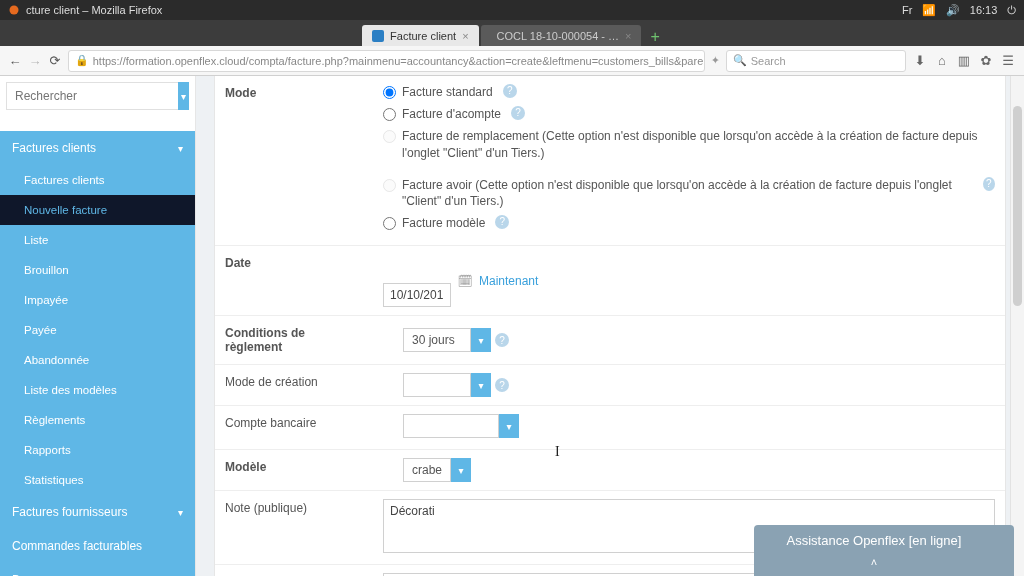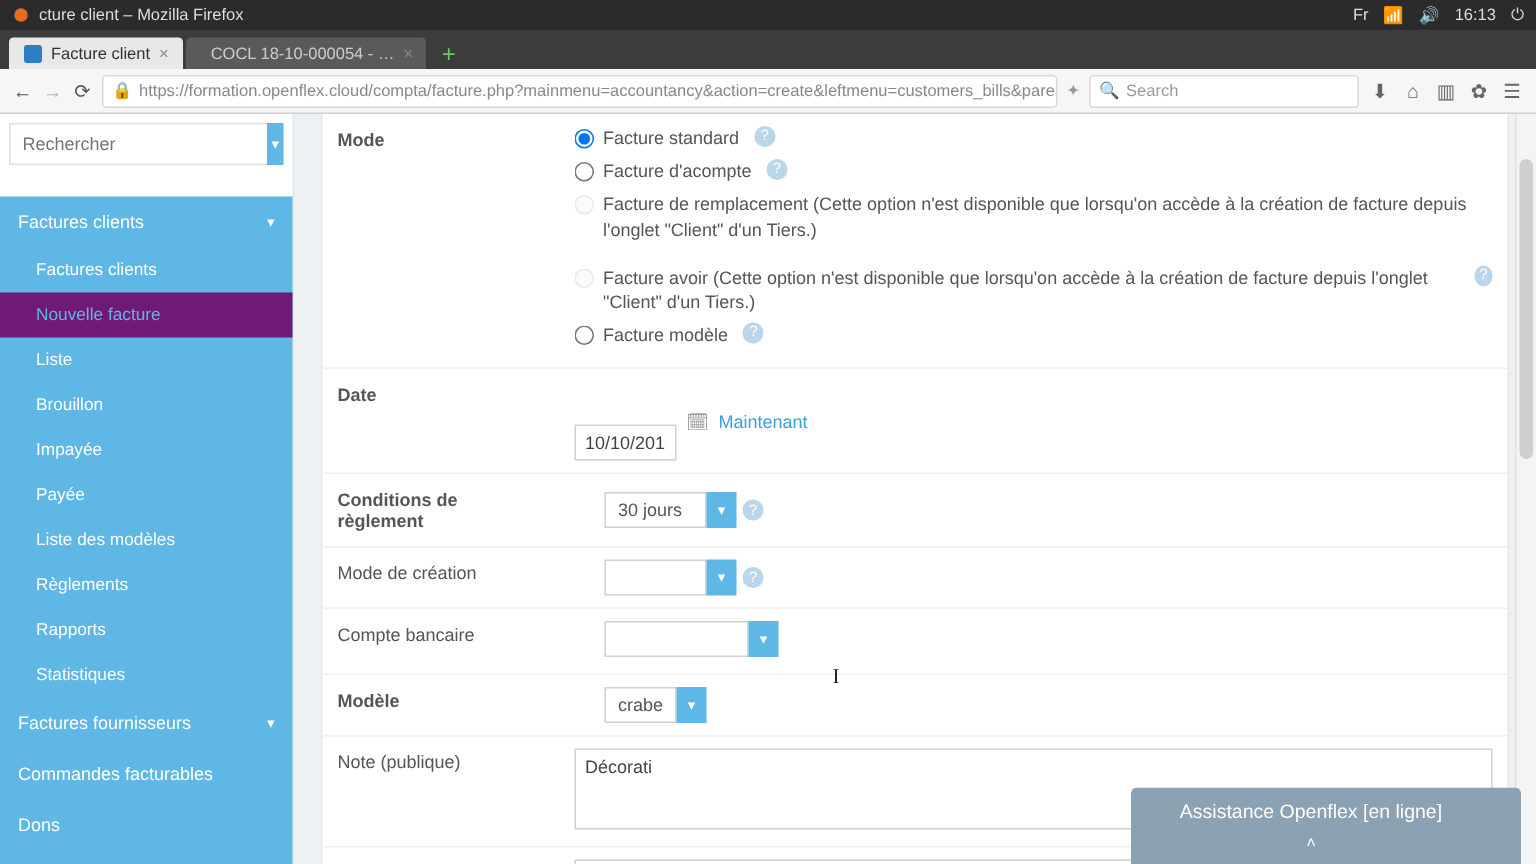--- a/index.html
+++ b/index.html
@@ -5,21 +5,21 @@
   * { box-sizing: border-box; margin: 0; padding: 0; font-family: Arial, Helvetica, sans-serif; }
   body { background: #f0f0f0; width: 1024px; height: 576px; overflow: hidden; font-size: 12px; color: #333; }
 
   
   .osbar { background: #2b2b2b; color: #ddd; height: 20px; display: flex; align-items: center; padding: 0 8px; font-size: 11px; justify-content: space-between; }
   .osbar .left { display: flex; align-items: center; gap: 6px; }
   .osbar .right { display: flex; align-items: center; gap: 10px; }
   .osbar .ico { width: 12px; height: 12px; display: inline-block; }
 
   
-  .tabstrip { background: #3c3c3c; height: 26px; display: flex; align-items: flex-end; padding-left: 6px; }
+  .tabstrip { background: #3c3c3c; height: 26px; display: flex; align-items: flex-end; padding-left: 6px; justify-content: center; }
   .btab { background: #e8e8e8; color: #333; font-size: 11px; padding: 5px 10px 4px 10px; border-top-left-radius: 3px; border-top-right-radius: 3px; margin-right: 2px; display: flex; align-items: center; gap: 6px; max-width: 160px; overflow: hidden; white-space: nowrap; }
   .btab.inactive { background: #5a5a5a; color: #ccc; }
   .btab .favicon { width: 12px; height: 12px; border-radius: 2px; display: inline-block; }
   .btab .close { color: #888; font-size: 11px; }
   .newtab { color: #6fc36f; font-size: 16px; padding: 0 8px; }
 
   
   .urlbar { background: #f6f6f6; height: 30px; border-bottom: 1px solid #d0d0d0; display: flex; align-items: center; padding: 0 8px; gap: 6px; font-size: 11px; color: #666; }
   .urlbar .navico { width: 14px; height: 14px; display: inline-flex; align-items: center; justify-content: center; color: #555; font-size: 13px; }
   .urlbar .addr { flex: 1; border: 1px solid #d8d8d8; background: #fff; border-radius: 3px; height: 22px; display: flex; align-items: center; padding: 0 6px; overflow: hidden; white-space: nowrap; color: #888; }
@@ -34,21 +34,21 @@
   
   .sidebar { width: 196px; background: #fff; border-right: 1px solid #e6e6e6; display: flex; flex-direction: column; gap: 15px; }
   .sidebar .searchwrap { padding: 6px; display: flex; }
   .sidebar .searchwrap input { flex: 1; border: 1px solid #e0e0e0; border-right: none; height: 28px; padding: 0 8px; font-size: 12px; color: #888; }
   .sidebar .searchwrap .sbtn { width: 28px; height: 28px; background: #5fb7e6; display: flex; align-items: center; justify-content: center; color: #fff; }
 
   .nav { background: #5fb7e6; color: #fff; flex: 1; }
   .nav .section { padding: 10px 12px; font-size: 12px; display: flex; align-items: center; justify-content: space-between; cursor: pointer; }
   .nav .section .caret { font-size: 10px; }
   .nav .item { padding: 9px 12px 9px 24px; font-size: 11.5px; cursor: pointer; color: #fff; }
-  .nav .item.active { background: #701a75; color: #5fb7e6; }
+  .nav .item.active { background: #0f172a; color: #5fb7e6; }
 
   
   .main { flex: 1; background: #eef1f4; overflow: auto; padding: 0 18px 70px 18px; }
   .card { background: #fff; border: 1px solid #e6e6e6; margin-top: 0; border-top: none; }
 
   .row { display: flex; border-bottom: 1px solid #eee; }
   .row:last-child { border-bottom: none; }
   .row .lab { width: 158px; padding: 10px 10px; font-weight: bold; color: #555; font-size: 12px; }
   .row .val { flex: 1; padding: 8px 10px; font-size: 12px; color: #555; }
 
@@ -144,20 +144,21 @@
       <div class="section">
         <span>Factures clients</span>
         <span class="caret">▾</span>
       </div>
       <div class="item">Factures clients</div>
       <div class="item active">Nouvelle facture</div>
       <div class="item">Liste</div>
       <div class="item">Brouillon</div>
       <div class="item">Impayée</div>
       <div class="item">Payée</div>
+      <div class="item">Abandonnée</div>
       <div class="item">Liste des modèles</div>
       <div class="item">Règlements</div>
       <div class="item">Rapports</div>
       <div class="item">Statistiques</div>
 
       <div class="section">
         <span>Factures fournisseurs</span>
         <span class="caret">▾</span>
       </div>
       <div class="section">

